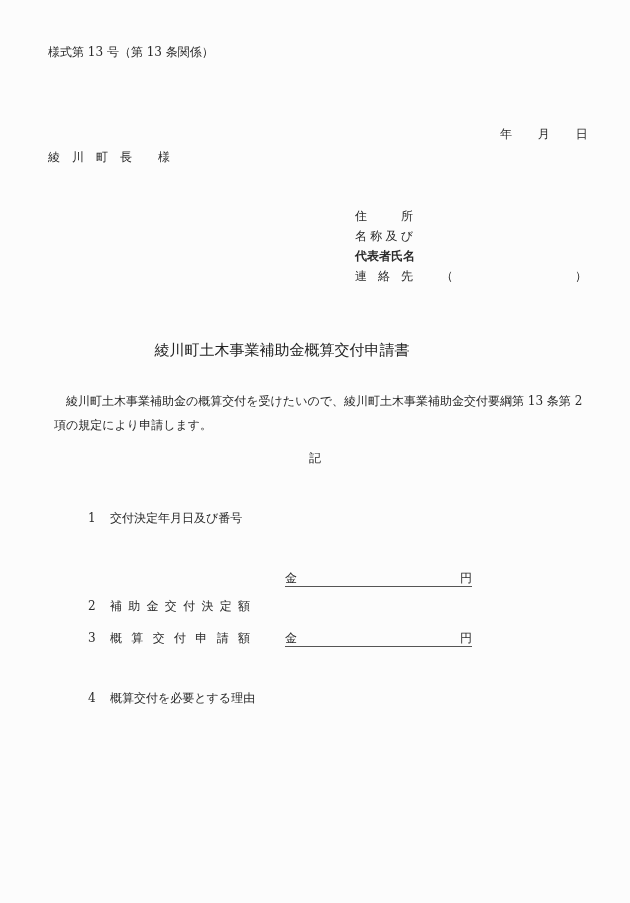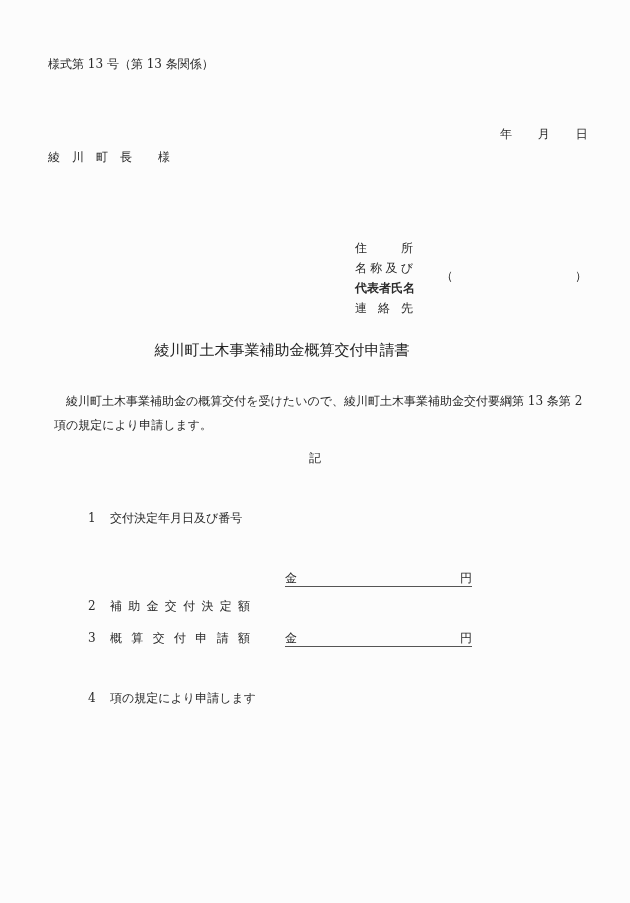--- a/index.html
+++ b/index.html
@@ -11,34 +11,34 @@
       width: 630px;
       height: 903px;
       position: relative;
       overflow: hidden;
       font-family: "DejaVu Serif", "Liberation Serif", serif;
       color: #2a2a2a;
       font-size: 12px;
     }
     .abs { position: absolute; white-space: nowrap; line-height: 16px; }
 
-    #form-number { left: 48px; top: 56px; }
+    #form-number { left: 48px; top: 44px; }
 
     #date-line { left: 500px; top: 88px; margin-top: 38px; }
     #date-line span { display: inline-block; }
     #date-line .unit { width: 34px; text-align: right; }
     #date-line .unit:first-child { width: auto; }
 
     #addressee { left: 48px; top: 149px; letter-spacing: 0; }
     #addressee span { display: inline-block; }
     #addressee .ch { margin-right: 12px; }
     #addressee .sama { margin-left: 14px; }
 
     .applicant { left: 355px; }
-    .applicant .lbl { display: inline-block; width: 58px; text-align: justify; text-align-last: justify; margin-top: 32px; }
+    .applicant .lbl { display: inline-block; width: 58px; text-align: justify; text-align-last: justify; }
     #app-address { top: 208px; }
     #app-name { top: 228px; }
     #app-rep { top: 248px; font-weight: bold; }
     #app-contact { top: 268px; }
     #app-contact .paren-open { position: absolute; left: 86px; top: 0; }
     #app-contact .paren-close { position: absolute; left: 220px; top: 0; }
 
     #doc-title { left: 0; width: 564px; text-align: center; top: 340px; font-size: 15px; line-height: 20px; color: #222; }
 
     #body-text {
@@ -129,14 +129,14 @@
 <div class="abs item" id="item-3">
   <span class="num">3</span><span class="spaced">概算交付申請額</span>
 </div>
 <div class="amount-field" id="amount-3">
   <span class="kin">金</span>
   <span></span>
   <span class="yen">円</span>
 </div>
 
 <div class="abs item" id="item-4">
-  <span class="num">4</span><span>項の規定により申請します</span>
+  <span class="num">4</span><span>概算交付を必要とする理由</span>
 </div>
 
 </body></html>

